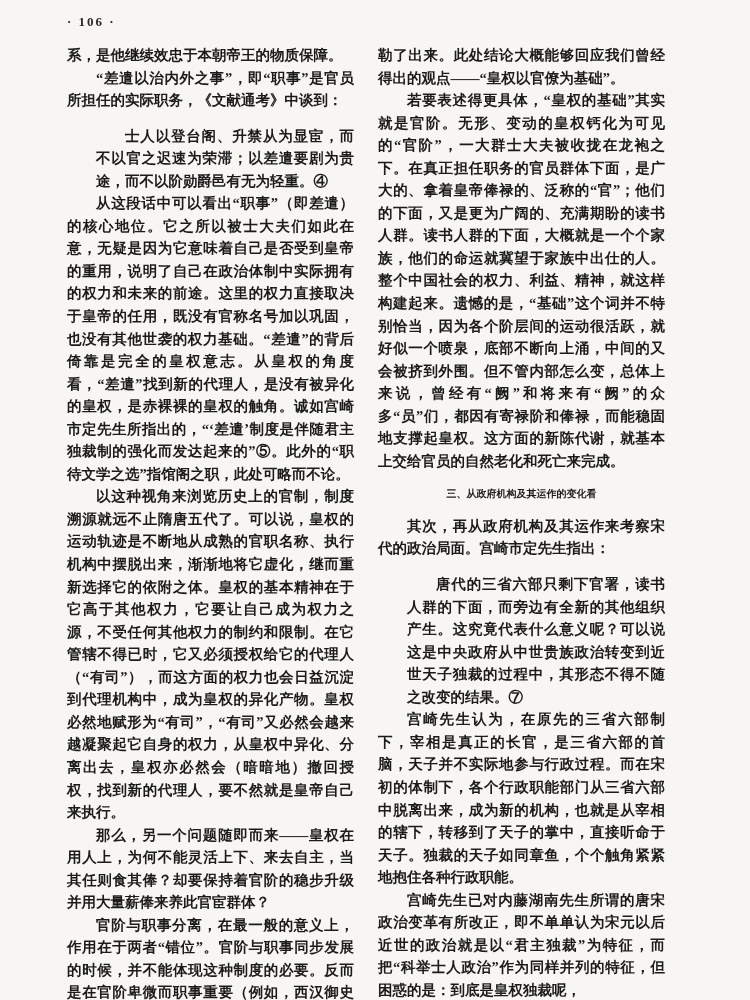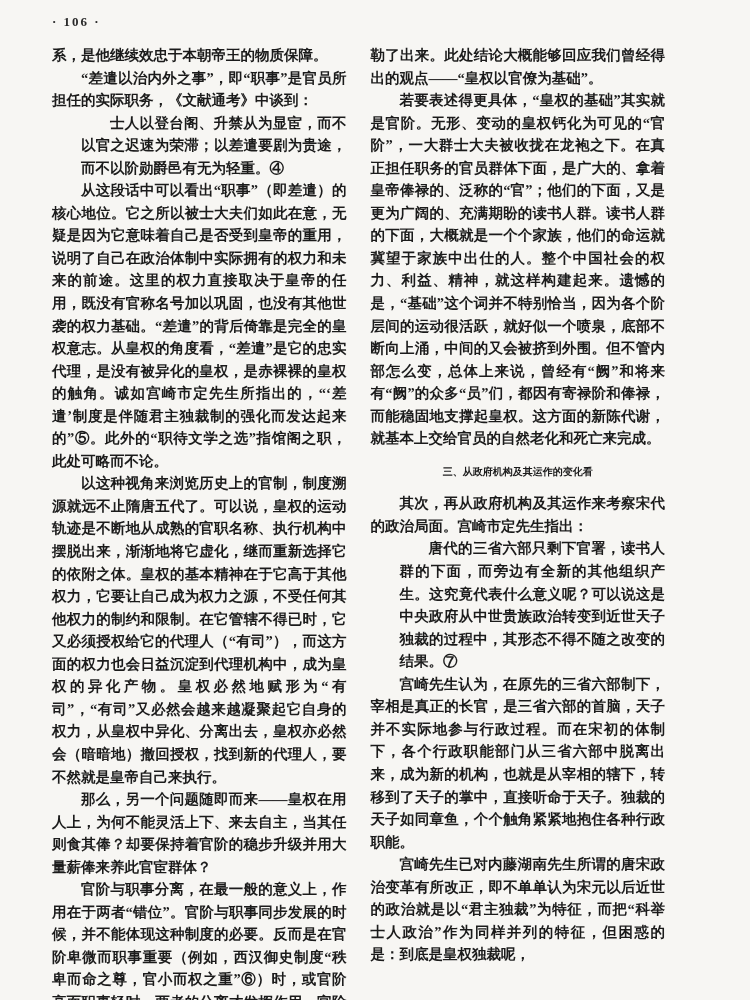--- a/index.html
+++ b/index.html
@@ -6,21 +6,21 @@
   body {
     width: 750px; height: 1000px;
     background: #f7f6f3;
     color: #1b1b1b;
     font-family: "Liberation Serif", serif;
     overflow: hidden;
   }
   .page {
     box-sizing: border-box;
     width: 697px; height: 1000px;
-    padding: 12px 32px 0 52px;
+    padding: 12px 32px 0 67px;
     position: relative;
   }
   .page-number {
     font-size: 13px;
     letter-spacing: 2px;
     color: #2a2a2a;
     margin: 2px 0 14px 0;
     font-weight: 600;
   }
   .columns {
@@ -29,41 +29,41 @@
   }
   .column {
     width: 324px;
     font-size: 14.5px;
     line-height: 22.55px;
     text-align: justify;
     font-weight: 600;
   }
   .column p { margin: 0; text-indent: 2em; }
   .column p.noindent { text-indent: 0; }
-  .column p.quote { margin-left: 2em; text-indent: 2em; }
+  .column p.quote { margin-left: 2em; text-indent: 2em; margin-top: 13px; }
   .column .heading {
     font-size: 10px;
     font-weight: 700;
     text-align: center;
     text-indent: 0;
     margin: 11px 0 9px 0;
   }
 </style>
 </head>
 <body>
 
 <div class="page">
   <div class="page-number">· 106 ·</div>
   <div class="columns">
 
     <div class="column">
       <p class="noindent">系，是他继续效忠于本朝帝王的物质保障。</p>
       <p>“差遣以治内外之事”，即“职事”是官员所担任的实际职务，《文献通考》中谈到：</p>
       <p class="quote">士人以登台阁、升禁从为显宦，而不以官之迟速为荣滞；以差遣要剧为贵途，而不以阶勋爵邑有无为轻重。④</p>
-      <p>从这段话中可以看出“职事”（即差遣）的核心地位。它之所以被士大夫们如此在意，无疑是因为它意味着自己是否受到皇帝的重用，说明了自己在政治体制中实际拥有的权力和未来的前途。这里的权力直接取决于皇帝的任用，既没有官称名号加以巩固，也没有其他世袭的权力基础。“差遣”的背后倚靠是完全的皇权意志。从皇权的角度看，“差遣”是它的忠实代理，是没有被异化的皇权，是赤裸裸的皇权的触角。诚如宫崎市定先生所指出的，“‘差遣’制度是伴随君主独裁制的强化而发达起来的”⑤。此外的“职待文学之选”指馆阁之职，此处可略而不论。</p>
+      <p>从这段话中可以看出“职事”（即差遣）的核心地位。它之所以被士大夫们如此在意，无疑是因为它意味着自己是否受到皇帝的重用，说明了自己在政治体制中实际拥有的权力和未来的前途。这里的权力直接取决于皇帝的任用，既没有官称名号加以巩固，也没有其他世袭的权力基础。“差遣”的背后倚靠是完全的皇权意志。从皇权的角度看，“差遣”找到新的代理人，是没有被异化的皇权，是赤裸裸的皇权的触角。诚如宫崎市定先生所指出的，“‘差遣’制度是伴随君主独裁制的强化而发达起来的”⑤。此外的“职待文学之选”指馆阁之职，此处可略而不论。</p>
       <p>以这种视角来浏览历史上的官制，制度溯源就远不止隋唐五代了。可以说，皇权的运动轨迹是不断地从成熟的官职名称、执行机构中摆脱出来，渐渐地将它虚化，继而重新选择它的依附之体。皇权的基本精神在于它高于其他权力，它要让自己成为权力之源，不受任何其他权力的制约和限制。在它管辖不得已时，它又必须授权给它的代理人（“有司”），而这方面的权力也会日益沉淀到代理机构中，成为皇权的异化产物。皇权必然地赋形为“有司”，“有司”又必然会越来越凝聚起它自身的权力，从皇权中异化、分离出去，皇权亦必然会（暗暗地）撤回授权，找到新的代理人，要不然就是皇帝自己来执行。</p>
       <p>那么，另一个问题随即而来——皇权在用人上，为何不能灵活上下、来去自主，当其任则食其俸？却要保持着官阶的稳步升级并用大量薪俸来养此官宦群体？</p>
       <p>官阶与职事分离，在最一般的意义上，作用在于两者“错位”。官阶与职事同步发展的时候，并不能体现这种制度的必要。反而是在官阶卑微而职事重要（例如，西汉御史制度“秩卑而命之尊，官小而权之重”⑥）时，或官阶高而职事轻时，两者的分离才发挥作用。官阶是越稳定、越有秩序越好，像沉积岩一般层层不乱，官僚们的人心才能稳固；而职事的遣调是越灵活、符合皇帝意志，越好。以上两种诉求都是从皇权中生发出来的，张力本身内在于皇权自身之中。</p>
 
     </div>
 
     <div class="column">
       <p class="noindent">勒了出来。此处结论大概能够回应我们曾经得出的观点——“皇权以官僚为基础”。</p>
       <p>若要表述得更具体，“皇权的基础”其实就是官阶。无形、变动的皇权钙化为可见的“官阶”，一大群士大夫被收拢在龙袍之下。在真正担任职务的官员群体下面，是广大的、拿着皇帝俸禄的、泛称的“官”；他们的下面，又是更为广阔的、充满期盼的读书人群。读书人群的下面，大概就是一个个家族，他们的命运就冀望于家族中出仕的人。整个中国社会的权力、利益、精神，就这样构建起来。遗憾的是，“基础”这个词并不特别恰当，因为各个阶层间的运动很活跃，就好似一个喷泉，底部不断向上涌，中间的又会被挤到外围。但不管内部怎么变，总体上来说，曾经有“阙”和将来有“阙”的众多“员”们，都因有寄禄阶和俸禄，而能稳固地支撑起皇权。这方面的新陈代谢，就基本上交给官员的自然老化和死亡来完成。</p>
       <p class="heading">三、从政府机构及其运作的变化看</p>

